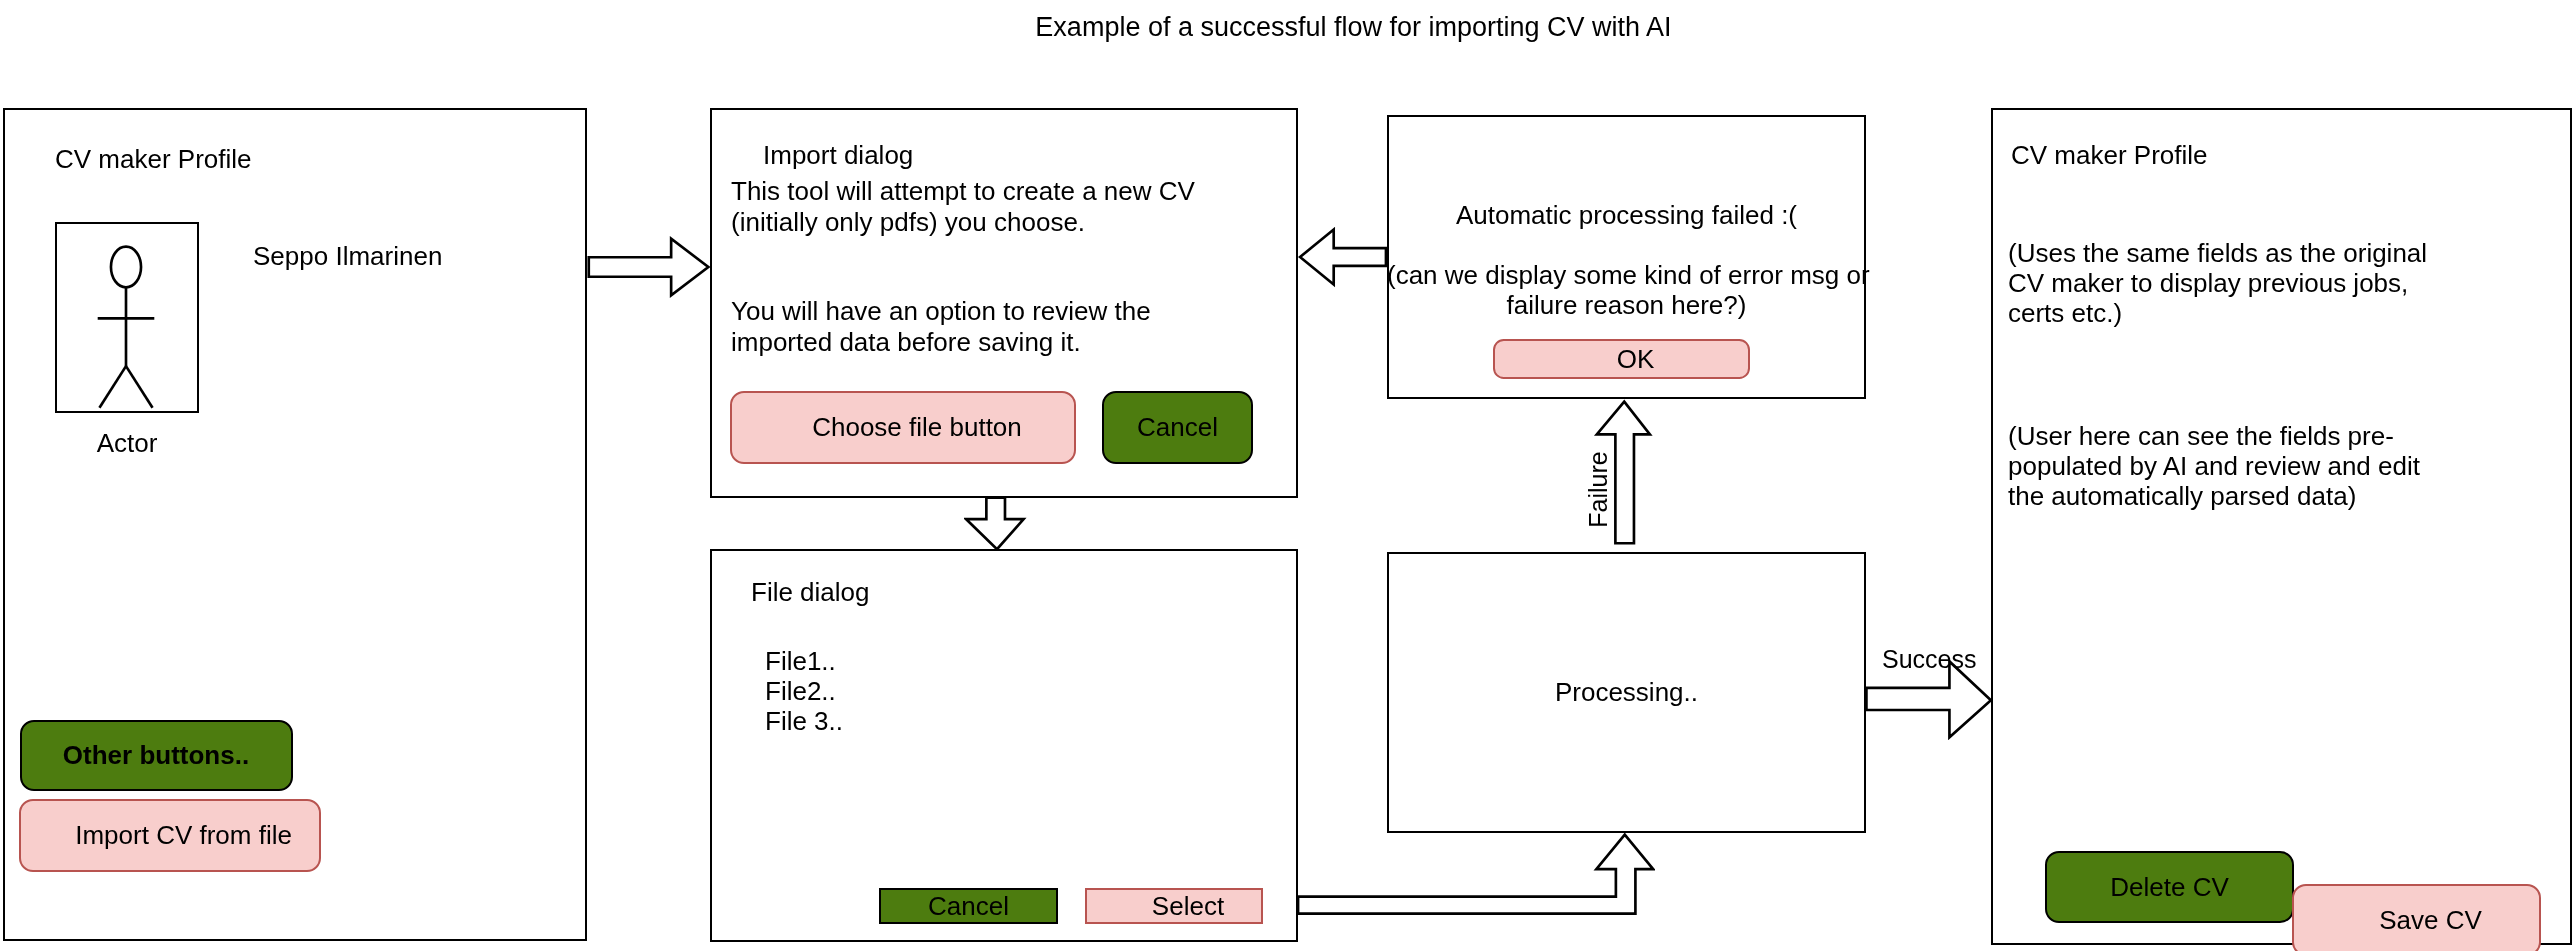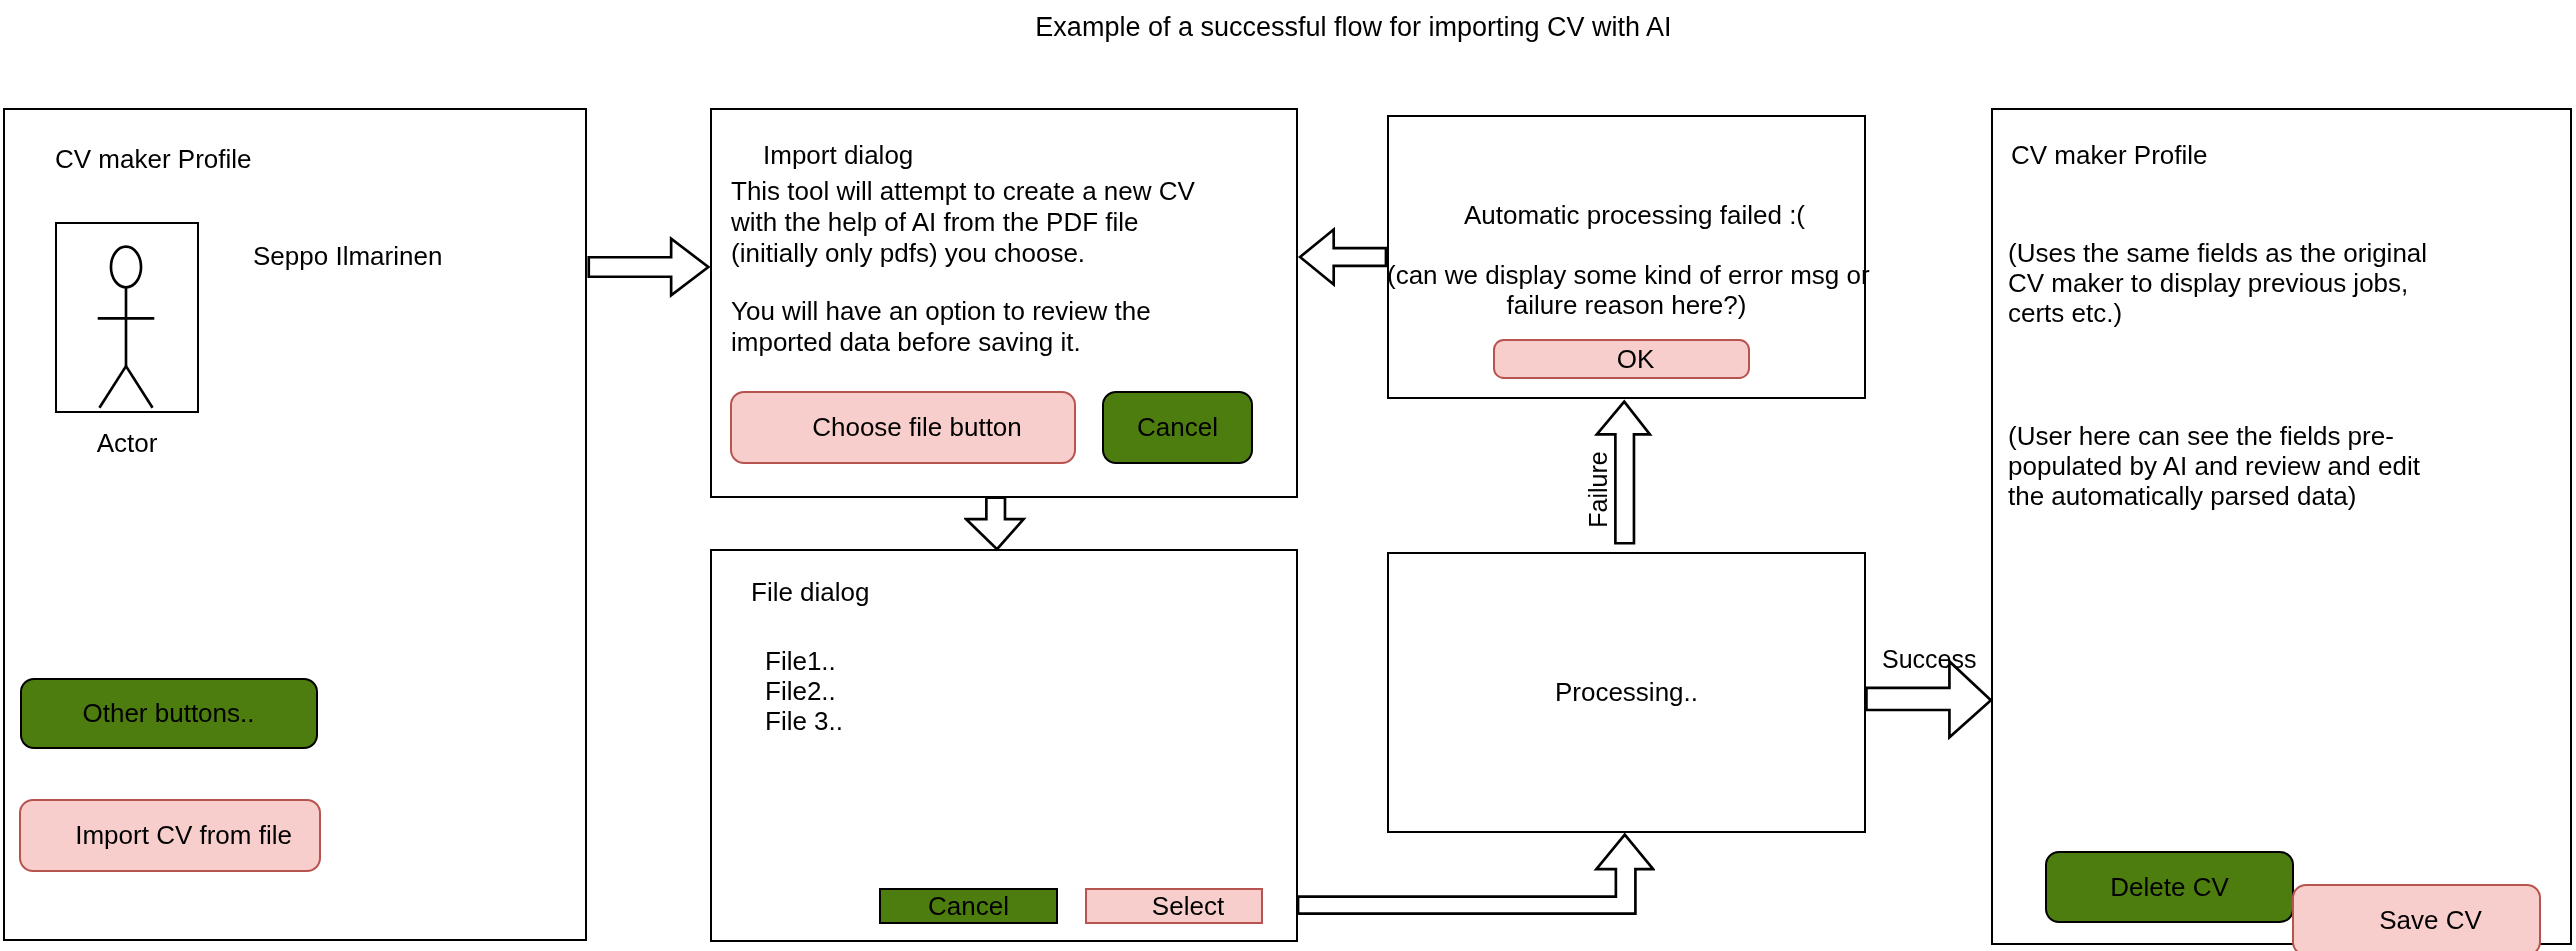--- a/index.html
+++ b/index.html
@@ -36,49 +36,48 @@
       <ellipse cx="78" cy="48" rx="17" ry="23" fill="none" stroke="#000" stroke-width="3"></ellipse>
       <line x1="78" y1="71" x2="78" y2="160" stroke="#000" stroke-width="3"></line>
       <line x1="46" y1="106" x2="110" y2="106" stroke="#000" stroke-width="3"></line>
       <line x1="78" y1="160" x2="48" y2="207" stroke="#000" stroke-width="3"></line>
       <line x1="78" y1="160" x2="108" y2="207" stroke="#000" stroke-width="3"></line>
     </svg>
   </div>
   <div class="txt centerline" style="left:55px;top:428px;width:144px;">Actor</div>
   <div class="txt" style="left:253px;top:241px;">Seppo Ilmarinen</div>
 
-  <div class="btn round" style="left:19.5px;top:678px;width:298px;height:71px;">Other buttons..</div>
+  <div class="btn round" style="left:19.5px;top:720px;width:273px;height:71px;font-weight:bold;">Other buttons..</div>
   <div class="btn round pink" style="left:18.6px;top:799px;width:302px;height:73px;">Import CV from file</div>
 
   <div class="box" style="left:710px;top:108px;width:588px;height:390px;"></div>
   <div class="txt" style="left:763px;top:140px;">Import dialog</div>
   <div class="txt" style="left:731px;top:176px;">
       <div>This tool will attempt to create a new CV</div>
-      <div>with the help of AI from the PDF file</div>
       <div>(initially only pdfs) you choose.</div>
     </div>
   <div class="txt" style="left:731px;top:296px;">
       <div>You will have an option to review the</div>
       <div>imported data before saving it.</div>
     </div>
   <div class="btn pink" style="left:730px;top:391px;width:346px;height:73px;border-radius:14px;">Choose file button</div>
   <div class="btn round" style="left:1102px;top:391px;width:151px;height:73px;">Cancel</div>
 
   <div class="box" style="left:710px;top:549px;width:588px;height:393px;"></div>
   <div class="txt" style="left:751px;top:577px;">File dialog</div>
   <div class="txt" style="left:765px;top:646px;line-height:30px;">
       <div>File1..</div>
       <div>File2..</div>
       <div>File 3..</div>
     </div>
   <div class="btn" style="left:879px;top:888px;width:179px;height:36px;">Cancel</div>
   <div class="btn pink" style="left:1085px;top:888px;width:178px;height:36px;">Select</div>
 
   <div class="box" style="left:1387px;top:115px;width:479px;height:284px;"></div>
-  <div class="txt centerline" style="left:1387px;top:200px;width:479px;padding-left:8px;">Automatic processing failed :(</div>
+  <div class="txt centerline" style="left:1387px;top:200px;width:479px;">Automatic processing failed :(</div>
   <div class="txt centerline" style="left:1387px;top:260px;width:479px;line-height:30px;text-align:center;">
       <div>(can we display some kind of error msg or</div>
       <div>failure reason here?)</div>
     </div>
   <div class="btn pink" style="left:1493px;top:339px;width:257px;height:40px;border-radius:10.7px;">OK</div>
 
   <div class="box" style="left:1387px;top:552px;width:479px;height:281px;display:flex;align-items:center;justify-content:center;font-size:26px;">Processing..</div>
 
   <div class="box" style="left:1991px;top:108px;width:581px;height:837px;"></div>
   <div class="txt" style="left:2011px;top:140px;">CV maker Profile</div>

